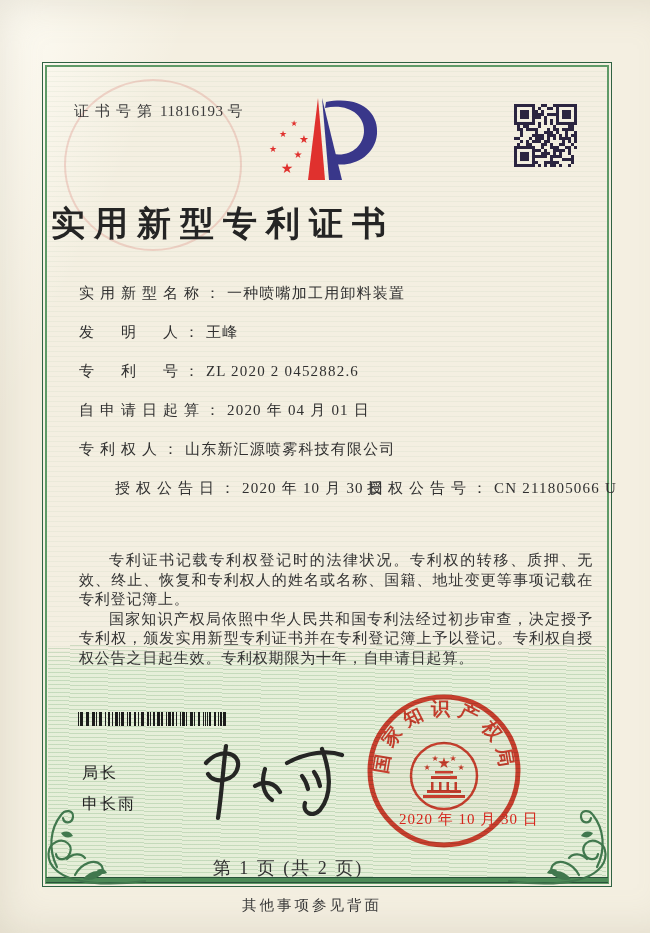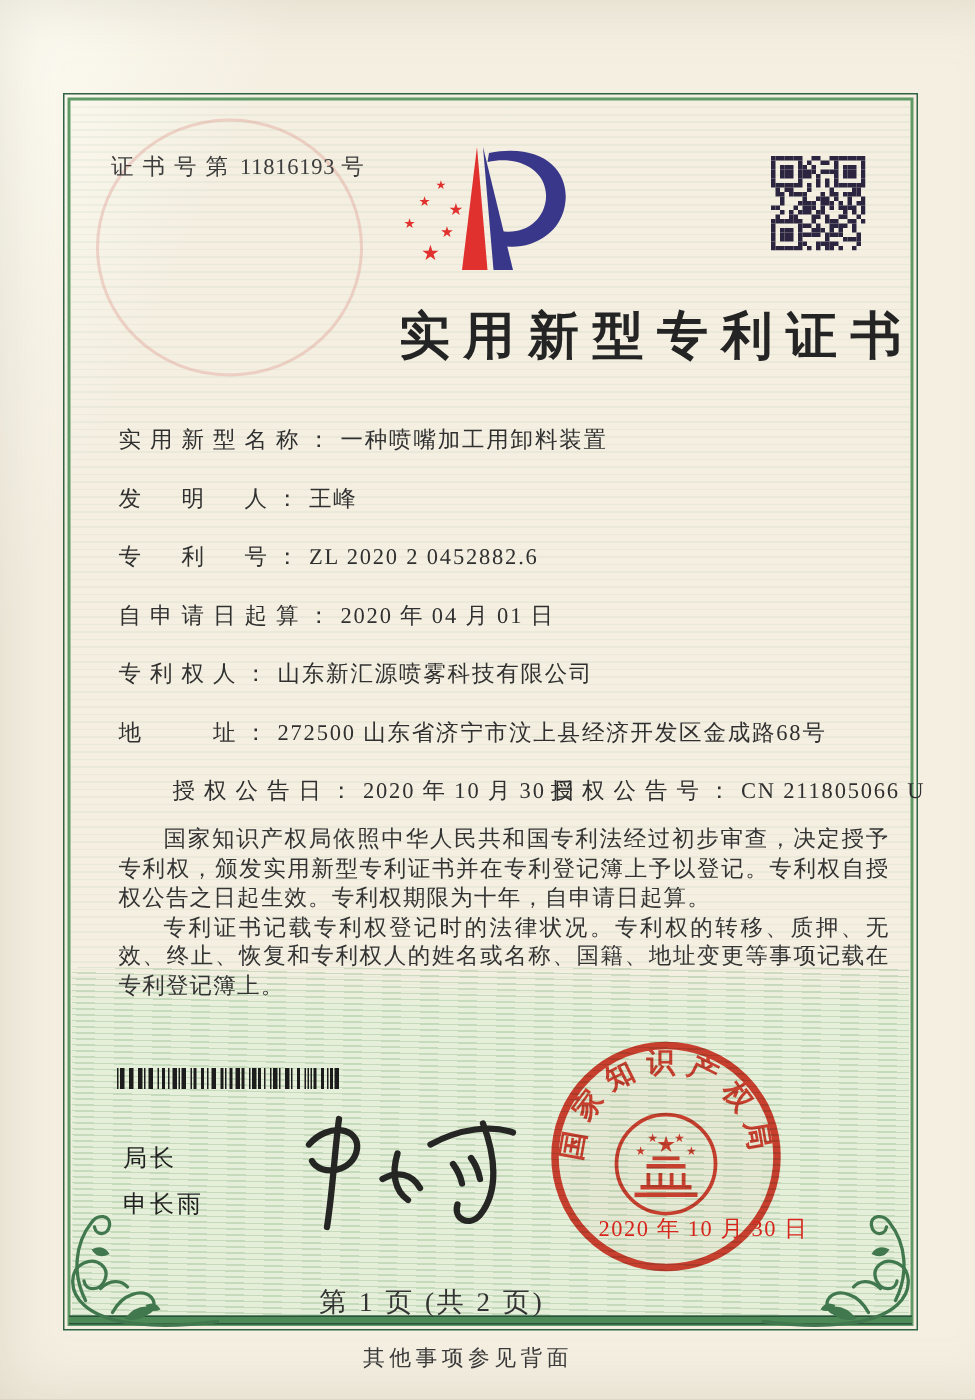--- a/index.html
+++ b/index.html
@@ -31,21 +31,21 @@
   .corner-ornament.right { right:-6px; transform:scaleX(-1); }
   
   .emboss-stamp { position:absolute; left:64px; top:79px; width:174px; height:168px;
       border:2px solid rgba(219,133,121,0.30); border-radius:50%; }
   .cert-no { position:absolute; left:74px; top:102px; font-size:15px; color:#3c3c3c; white-space:nowrap; }
   .cert-no .sp { letter-spacing:6px; }
   .cert-no .num { letter-spacing:0.5px; margin-left:2px; }
   .cert-no .suf { margin-left:4px; }
   .logo { position:absolute; left:256px; top:92px; width:140px; height:100px; }
   .qr { position:absolute; left:514px; top:104px; width:63px; height:63px; }
-  .title { position:absolute; left:42px; width:568px; top:201px; text-align:right;
+  .title { position:absolute; left:42px; width:568px; top:201px; text-align:left;
       font-size:34px; font-weight:bold; letter-spacing:9px; text-indent:9px; color:#242424; }
   
   .fields { position:absolute; left:79px; top:284px; font-size:15px; color:#303030; }
   .frow { height:39px; white-space:nowrap; }
   .lbl { letter-spacing:6px;text-align:center; }
   .colon { margin:0 7px 0 0; }
   .val { letter-spacing:1.2px; }
   .frow.last { position:relative;margin-left:36px; }
   .pair2 { position:absolute; left:252px; top:0; }
   
@@ -379,34 +379,31 @@
     </div>
     <div class="frow">
       <span class="lbl">专　利　号</span><span class="colon">：</span><span class="val">ZL 2020 2 0452882.6</span>
     </div>
     <div class="frow">
       <span class="lbl">自申请日起算</span><span class="colon">：</span><span class="val">2020 年 04 月 01 日</span>
     </div>
     <div class="frow">
       <span class="lbl">专利权人</span><span class="colon">：</span><span class="val">山东新汇源喷雾科技有限公司</span>
     </div>
-    <div class="frow">
-      <span class="lbl">地　　址</span><span class="colon">：</span><span class="val">272500 山东省济宁市汶上县经济开发区金成路68号</span>
-    </div>
     <div class="frow last">
       <span class="lbl">授权公告日</span><span class="colon">：</span><span class="val">2020 年 10 月 30 日</span>
       <span class="pair2">
         <span class="lbl">授权公告号</span><span class="colon">：</span><span class="val">CN 211805066 U</span>
       </span>
     </div>
   </div>
 
   <div class="body-text">
+    <p>专利证书记载专利权登记时的法律状况。专利权的转移、质押、无效、终止、恢复和专利权人的姓名或名称、国籍、地址变更等事项记载在专利登记簿上。</p>
     <p>国家知识产权局依照中华人民共和国专利法经过初步审查，决定授予专利权，颁发实用新型专利证书并在专利登记簿上予以登记。专利权自授权公告之日起生效。专利权期限为十年，自申请日起算。</p>
-    <p>专利证书记载专利权登记时的法律状况。专利权的转移、质押、无效、终止、恢复和专利权人的姓名或名称、国籍、地址变更等事项记载在专利登记簿上。</p>
   </div>
 
   <div class="barcode"><svg width="152" height="14" viewBox="0 0 152 14" fill="#1c1c1c">
         <rect x="0" y="0" width="1" height="14"></rect>
         <rect x="2" y="0" width="3" height="14"></rect>
         <rect x="8" y="0" width="3" height="14"></rect>
         <rect x="14" y="0" width="3" height="14"></rect>
         <rect x="18" y="0" width="1" height="14"></rect>
         <rect x="21" y="0" width="3" height="14"></rect>
         <rect x="27" y="0" width="1" height="14"></rect>

